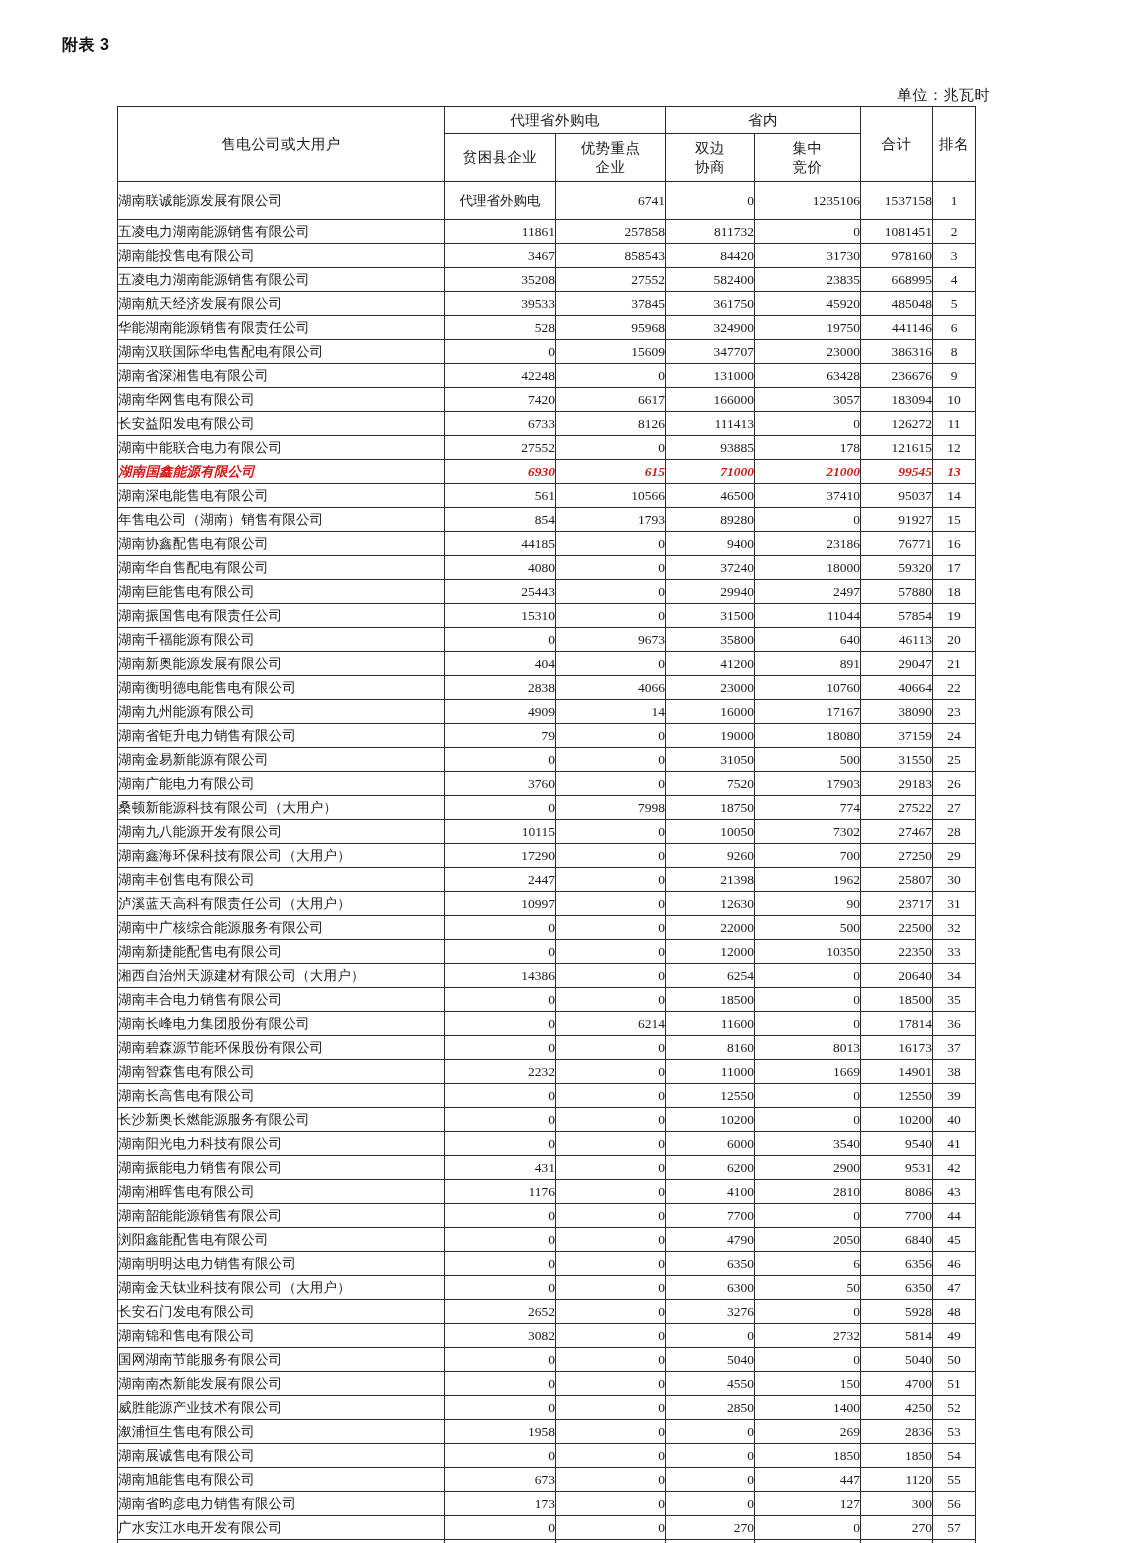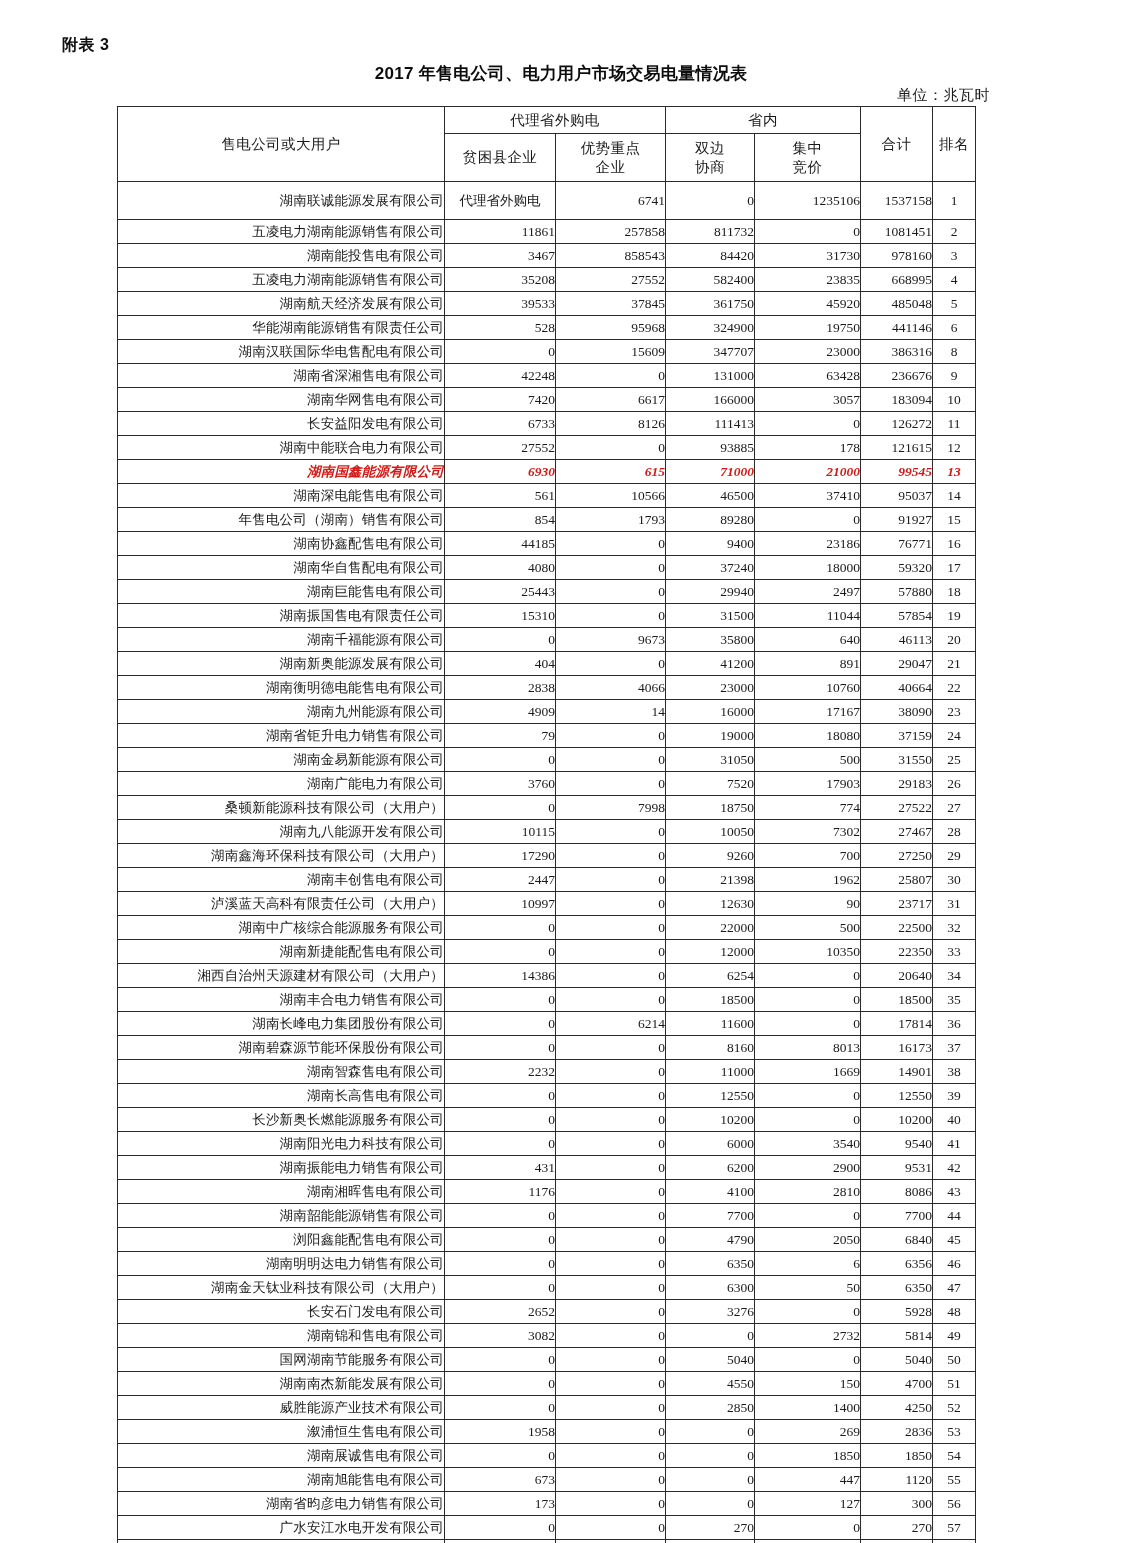--- a/index.html
+++ b/index.html
@@ -94,21 +94,21 @@
   
   col.c-name   { width: 327px; }
   col.c-poor   { width: 111px; }
   col.c-adv    { width: 110px; }
   col.c-bi     { width: 89px; }
   col.c-auc    { width: 106px; }
   col.c-total  { width: 72px; }
   col.c-rank   { width: 43px; }
 
   td.name {
-    text-align: right;
+    text-align: left;
     padding-left: 9px;
     height: 23px;
     white-space: nowrap;
     font-size: 13.5px;
     letter-spacing: 0.2px;
   }
   td.num {
     text-align: right;
     padding-right: 8px;
     height: 23px;
@@ -136,21 +136,20 @@
     font-weight: bold;
   }
 </style>
 </head>
 <body>
 
 <div class="page">
 
   <div class="attach-label">附表 3</div>
 
-  <div class="doc-title">2017 年售电公司、电力用户市场交易电量情况表</div>
 
   <div class="unit-label">单位：兆瓦时</div>
 
   <div class="table-wrap">
     <table class="main">
       <colgroup>
         <col class="c-name">
           <col class="c-poor">
           <col class="c-adv">
         <col class="c-bi">

